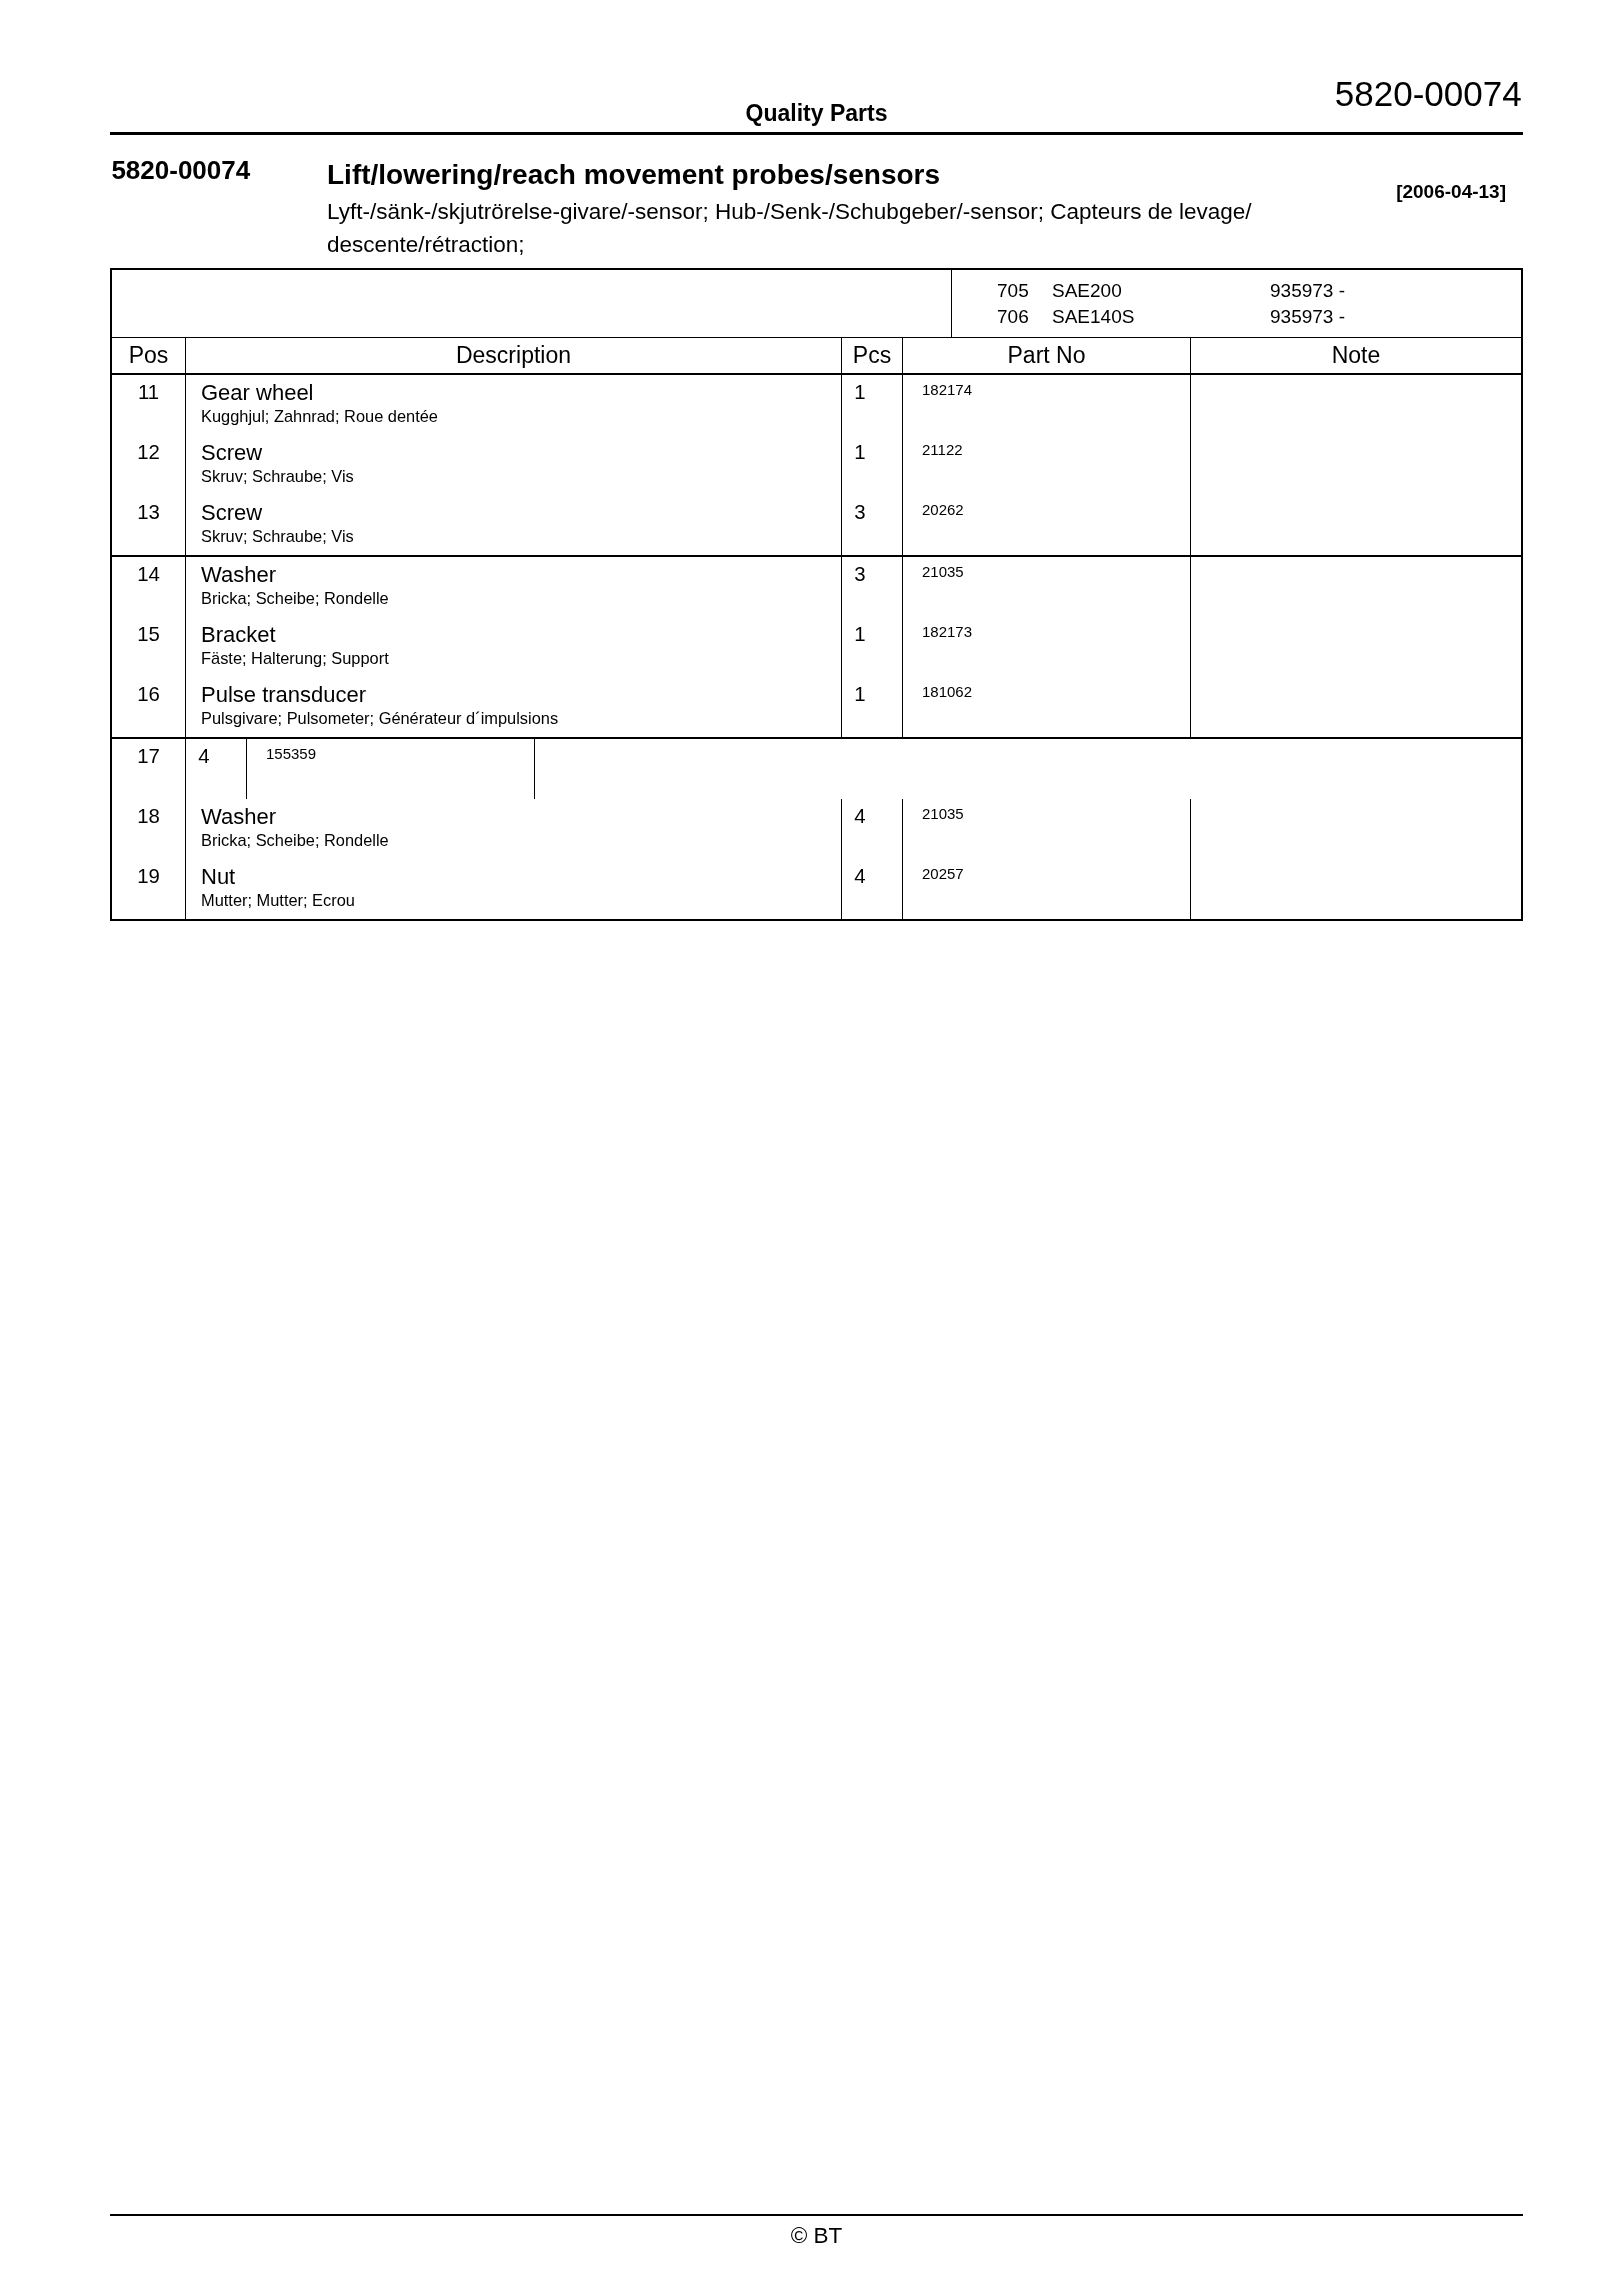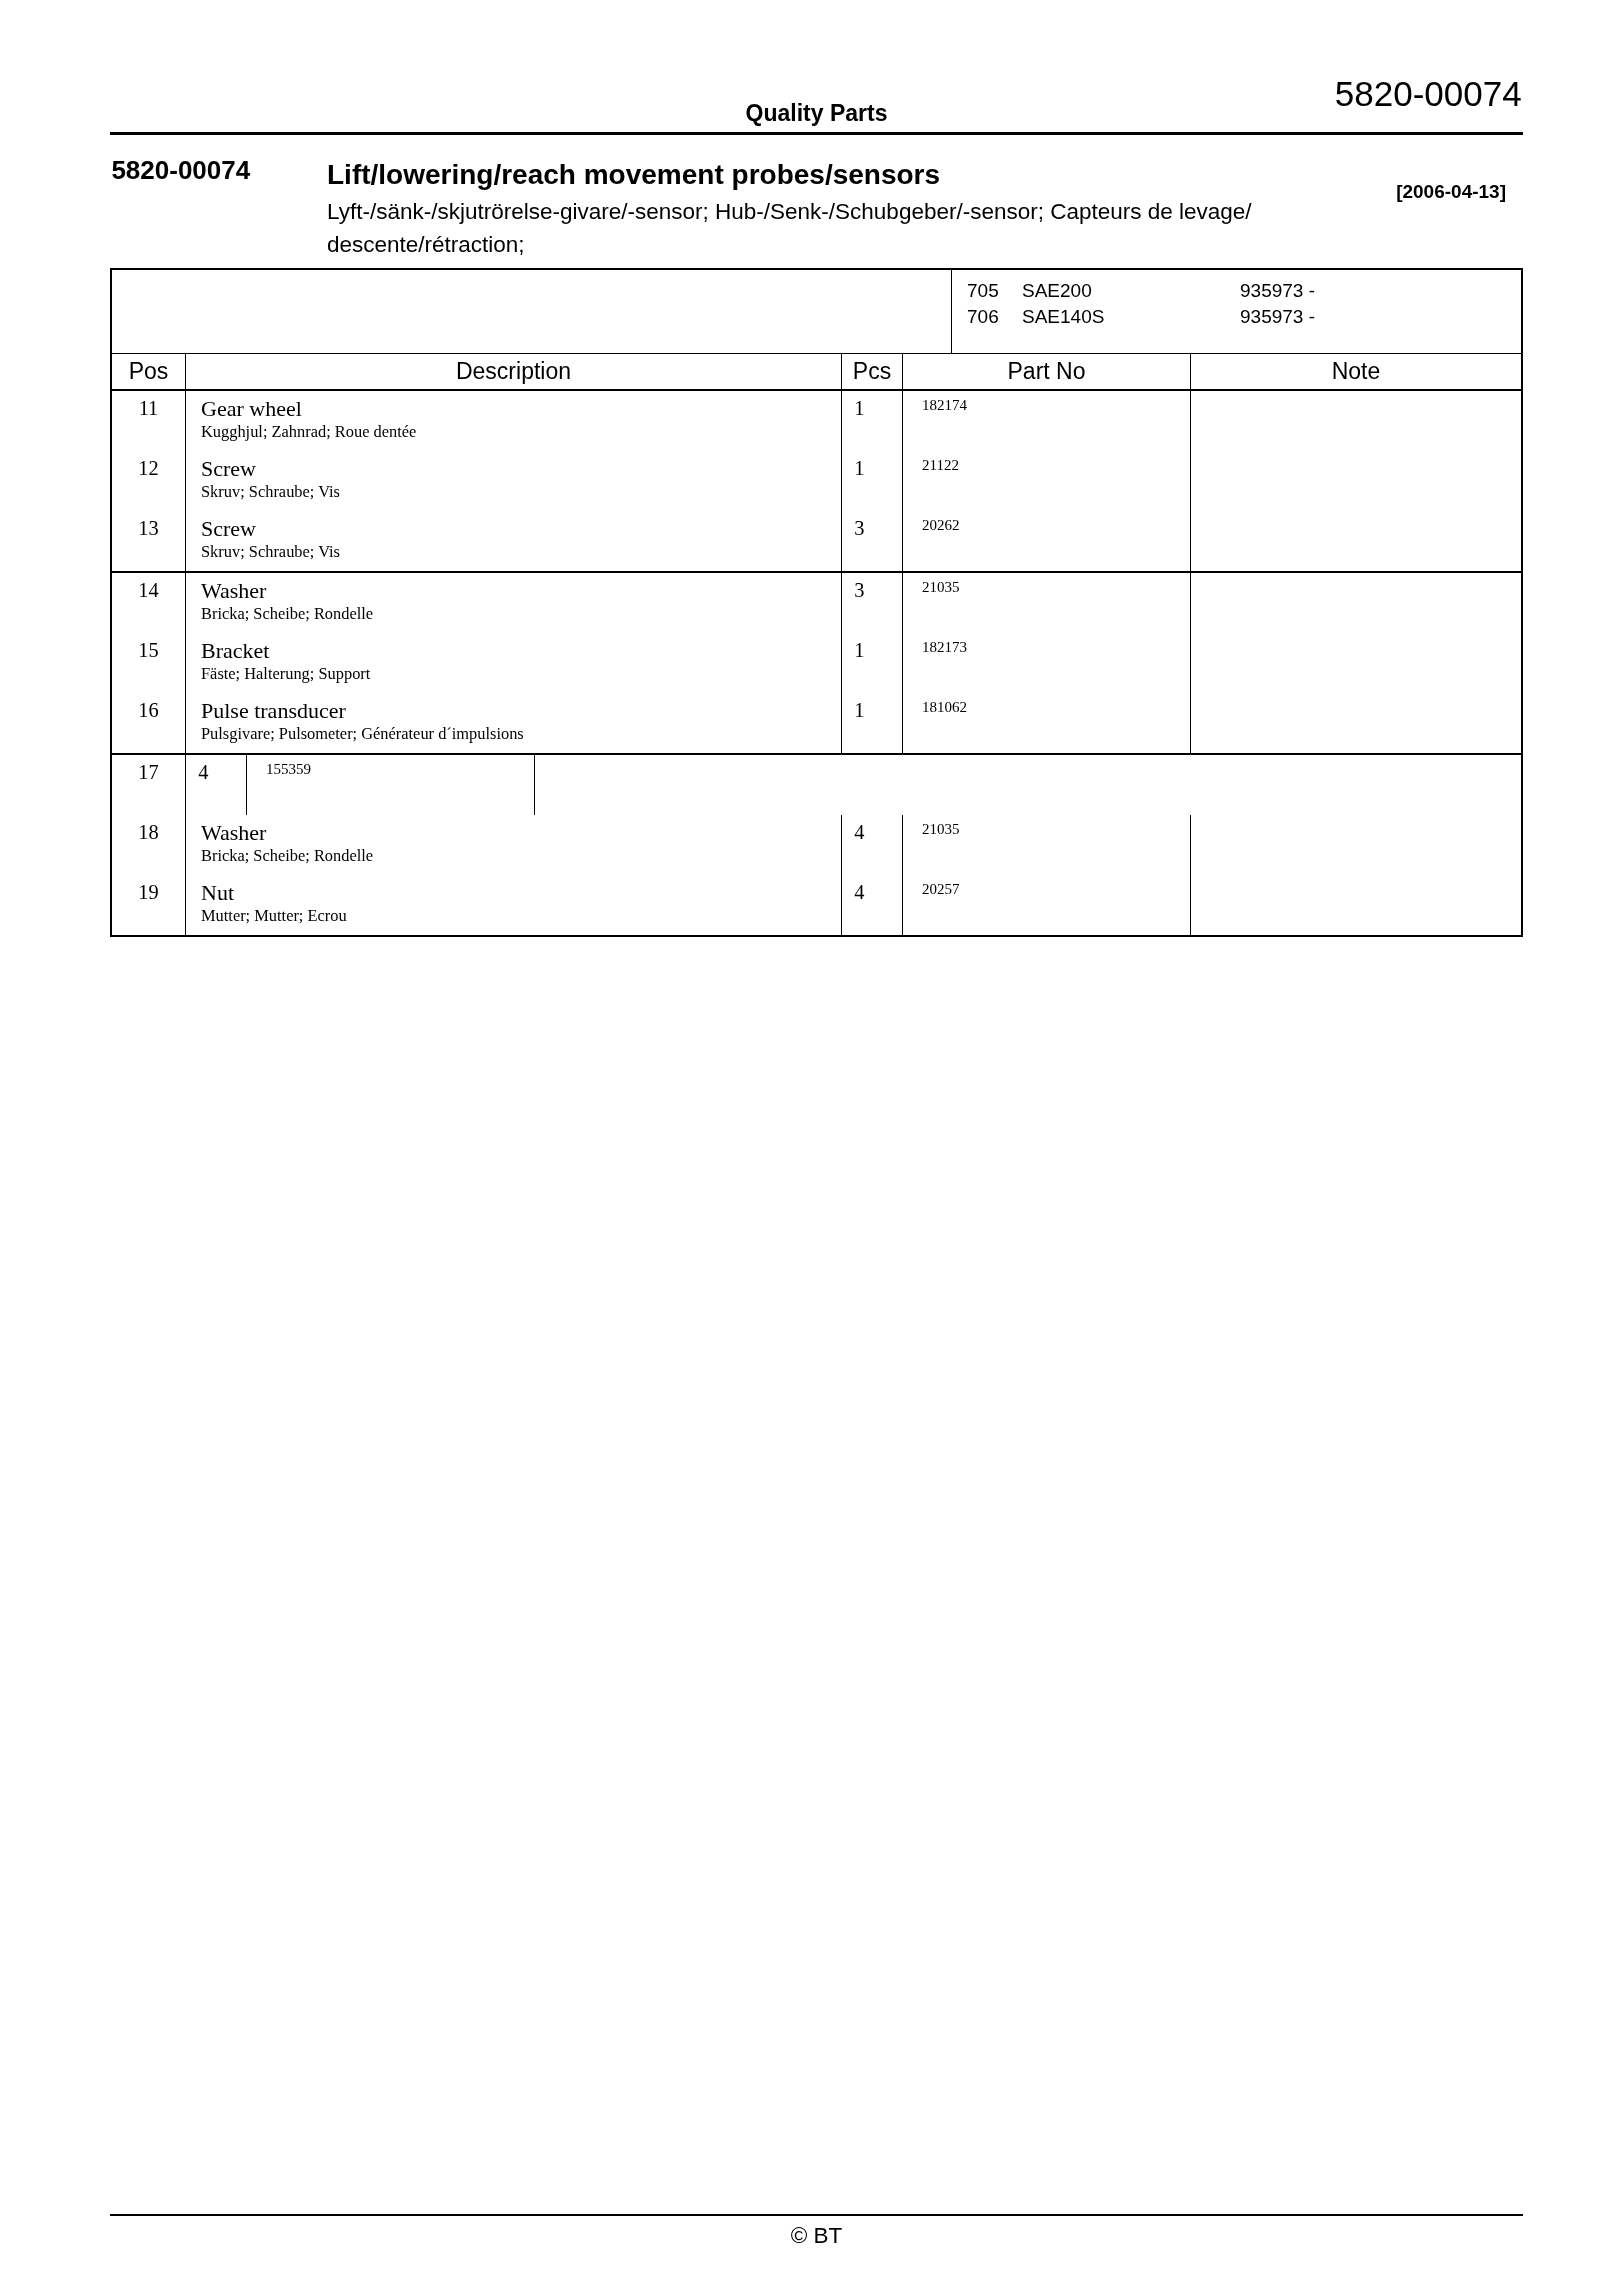--- a/index.html
+++ b/index.html
@@ -61,21 +61,21 @@
 
   
   .parts-table {
     position: absolute;
     top: 268px;
     left: 0;
     width: 1413px;
     border: 2px solid #000;
     background: #fff;
   }
-  .model-row { display: flex; height: 84px; border-bottom: 1.4px solid #000; }
+  .model-row { display: flex; height: 68px; border-bottom: 1.4px solid #000; gap: 30px; }
   .model-spacer { width: 840px; border-right: 1.4px solid #000; }
   .model-box { flex: 1; padding-top: 8.2px; }
   .model-line { display: flex; font-size: 19px; line-height: 26px; padding-left: 15px; }
   .model-code { width: 55px; }
   .model-name { width: 218px; }
 
   .head-row { display: flex; height: 37px; border-bottom: 2px solid #000; }
   .hc {
     display: flex;
     align-items: center;
@@ -86,21 +86,21 @@
   .hc.c-note { border-right: none; }
 
   .c-pos  { width: 74px; }
   .c-desc { width: 656px; }
   .c-pcs  { width: 61px; }
   .c-part { width: 288px; }
   .c-note { flex: 1; }
 
   .tgroup + .tgroup { border-top: 2px solid #000; }
   .trow { display: flex; height: 60px; }
-  .cell { border-right: 1.4px solid #000; font-family: Liberation Serif, serif; }
+  .cell { border-right: 1.4px solid #000; }
   .cell.c-note { border-right: none; }
   .cell.c-pos  { text-align: center; padding-top: 5.5px; font-size: 20.4px; }
   .cell.c-desc { padding: 4.1px 0 0 15px; }
   .desc-main { font-size: 22px; line-height: 27px; }
   .desc-sub  { font-size: 16.4px; line-height: 20.4px; }
   .cell.c-pcs  { padding: 5.5px 0 0 12.3px; font-size: 20.4px; }
   .cell.c-part { padding: 5.5px 0 0 19px; font-size: 15px; }
 
   
   .footer-rule {

